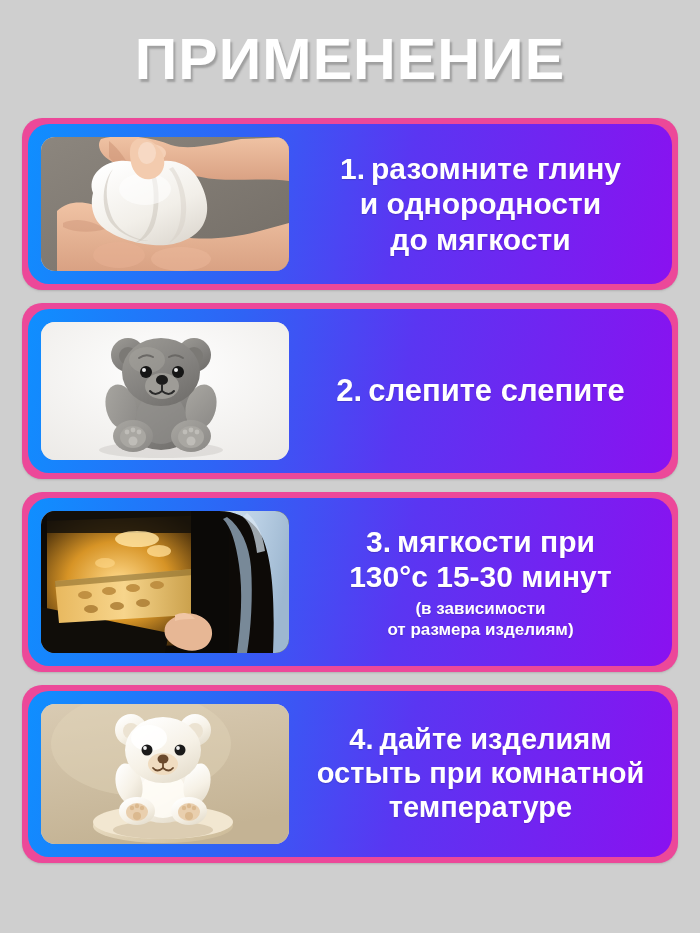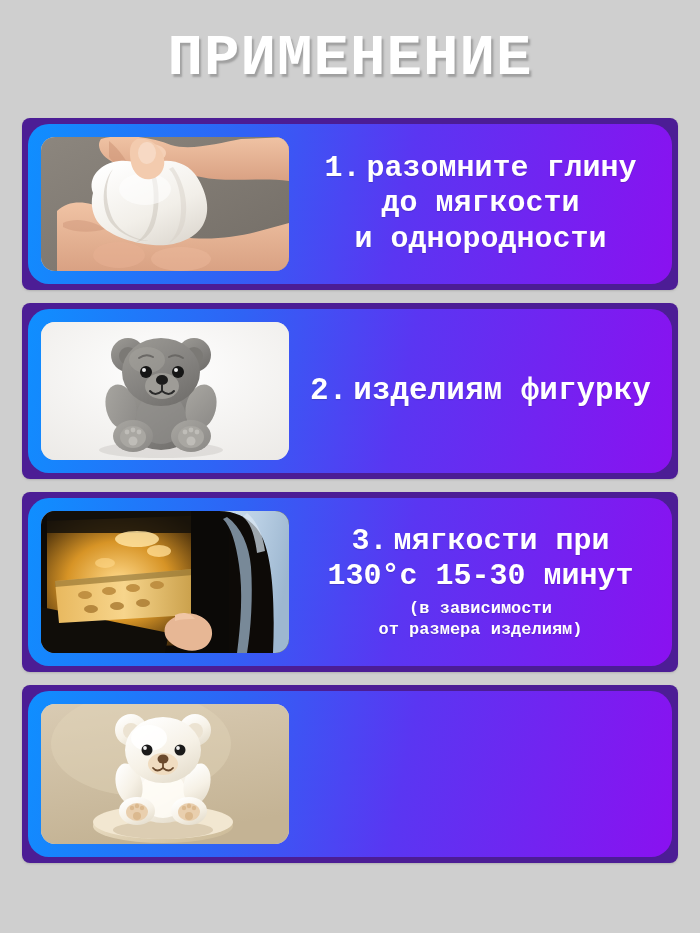--- a/index.html
+++ b/index.html
@@ -11,21 +11,20 @@
     height: 933px;
     background: #cfcfcf;
     font-family: "Liberation Sans", sans-serif;
     overflow: hidden;
   }
   .page {
     position: relative;
     width: 700px;
     height: 933px;
     box-sizing: border-box;
-    font-family: Liberation Mono, monospace;
   }
 
   
   .title-wrap {
     height: 118px;
     display: flex;
     align-items: center;
     justify-content: center;
   }
   .title {
@@ -42,22 +41,22 @@
   
   .cards {
     display: flex;
     flex-direction: column;
     gap: 13px;
     padding: 0 22px;
     box-sizing: border-box;
   }
 
   .card-frame {
-    background: #4c1d95;
-    border-radius: 8px;
+    background: #ec4899;
+    border-radius: 20px;
     padding: 6px;
     box-sizing: border-box;
     box-shadow: 0 1px 2px rgba(150,150,150,0.5);
   }
   .card {
     position: relative;
     border-radius: 21px;
     background: linear-gradient(100deg, #0f8fff 0%, #2f63f5 32%, #5a36f2 58%, #8a11f0 100%);
     display: flex;
     align-items: center;
@@ -160,22 +159,22 @@
             <path d="M112 30 C118 46 120 66 114 86 C110 98 102 104 94 106 C104 100 110 88 112 74 C114 58 112 42 108 32 Z" fill="#c8c2b8" opacity="0.5"></path>
             <path d="M132 30 C142 44 148 64 144 84 C142 94 136 102 128 106 C136 98 140 86 140 72 C140 56 136 40 128 32 Z" fill="#d4cec5" opacity="0.45"></path>
             <ellipse cx="104" cy="52" rx="26" ry="16" fill="#ffffff" opacity="0.55"></ellipse>
 
             <path d="M96 2 C108 0 118 8 122 18 C126 30 120 40 110 42 C100 44 92 36 90 26 C88 14 88 6 96 2 Z" fill="#f3cbae"></path>
             <ellipse cx="106" cy="16" rx="9" ry="11" fill="#f7dcc8" opacity="0.85"></ellipse>
           </svg>
         </div>
         <div class="card-text">
           <div class="line"><span class="num">1.</span><span>разомните глину</span></div>
+          <div class="line">и однородности</div>
           <div class="line">до мягкости</div>
-          <div class="line">и однородности</div>
         </div>
       </div>
     </div>
 
     <div class="card-frame">
       <div class="card card-2">
         <div class="photo">
           <svg viewBox="0 0 248 138" preserveAspectRatio="xMidYMid slice">
             <defs>
               <radialGradient id="bg2" cx="0.5" cy="0.35" r="0.8">
@@ -231,21 +230,21 @@
             <circle cx="135" cy="48" r="2" fill="#ffffff" opacity="0.9"></circle>
 
             <ellipse cx="121" cy="64" rx="17" ry="13" fill="#9e9c97"></ellipse>
             <ellipse cx="121" cy="58" rx="6" ry="5" fill="#1b1b1b"></ellipse>
             <path d="M121 63 v6" stroke="#2a2a2a" stroke-width="2" stroke-linecap="round"></path>
             <path d="M121 69 q-7 6 -12 0" stroke="#2a2a2a" stroke-width="2" fill="none" stroke-linecap="round"></path>
             <path d="M121 69 q7 6 12 0" stroke="#2a2a2a" stroke-width="2" fill="none" stroke-linecap="round"></path>
           </svg>
         </div>
         <div class="card-text">
-          <div class="line"><span class="num">2.</span><span>изделиям фигурку</span></div>
+          <div class="line"><span class="num">2.</span><span>слепите слепите</span></div>
         </div>
       </div>
     </div>
 
     <div class="card-frame">
       <div class="card card-3">
         <div class="photo">
           <svg viewBox="0 0 248 142" preserveAspectRatio="xMidYMid slice">
             <defs>
               <radialGradient id="glow3" cx="0.42" cy="0.5" r="0.6">
@@ -363,17 +362,22 @@
             <circle cx="104" cy="44" r="1.9" fill="#ffffff" opacity="0.95"></circle>
             <circle cx="137" cy="44" r="1.9" fill="#ffffff" opacity="0.95"></circle>
 
             <ellipse cx="122" cy="60" rx="15" ry="11" fill="#f0dcc0"></ellipse>
             <ellipse cx="122" cy="55" rx="5.5" ry="4.5" fill="#6b4a2d"></ellipse>
             <path d="M122 59 v5" stroke="#6b4a2d" stroke-width="1.8" stroke-linecap="round"></path>
             <path d="M122 64 q-6 5 -10 0" stroke="#6b4a2d" stroke-width="1.8" fill="none" stroke-linecap="round"></path>
             <path d="M122 64 q6 5 10 0" stroke="#6b4a2d" stroke-width="1.8" fill="none" stroke-linecap="round"></path>
           </svg>
         </div>
+        <div class="card-text">
+          <div class="line"><span class="num">4.</span><span>дайте изделиям</span></div>
+          <div class="line">остыть при комнатной</div>
+          <div class="line">температуре</div>
+        </div>
       </div>
     </div>
 
   </div>
 </div>
 
 </body></html>

